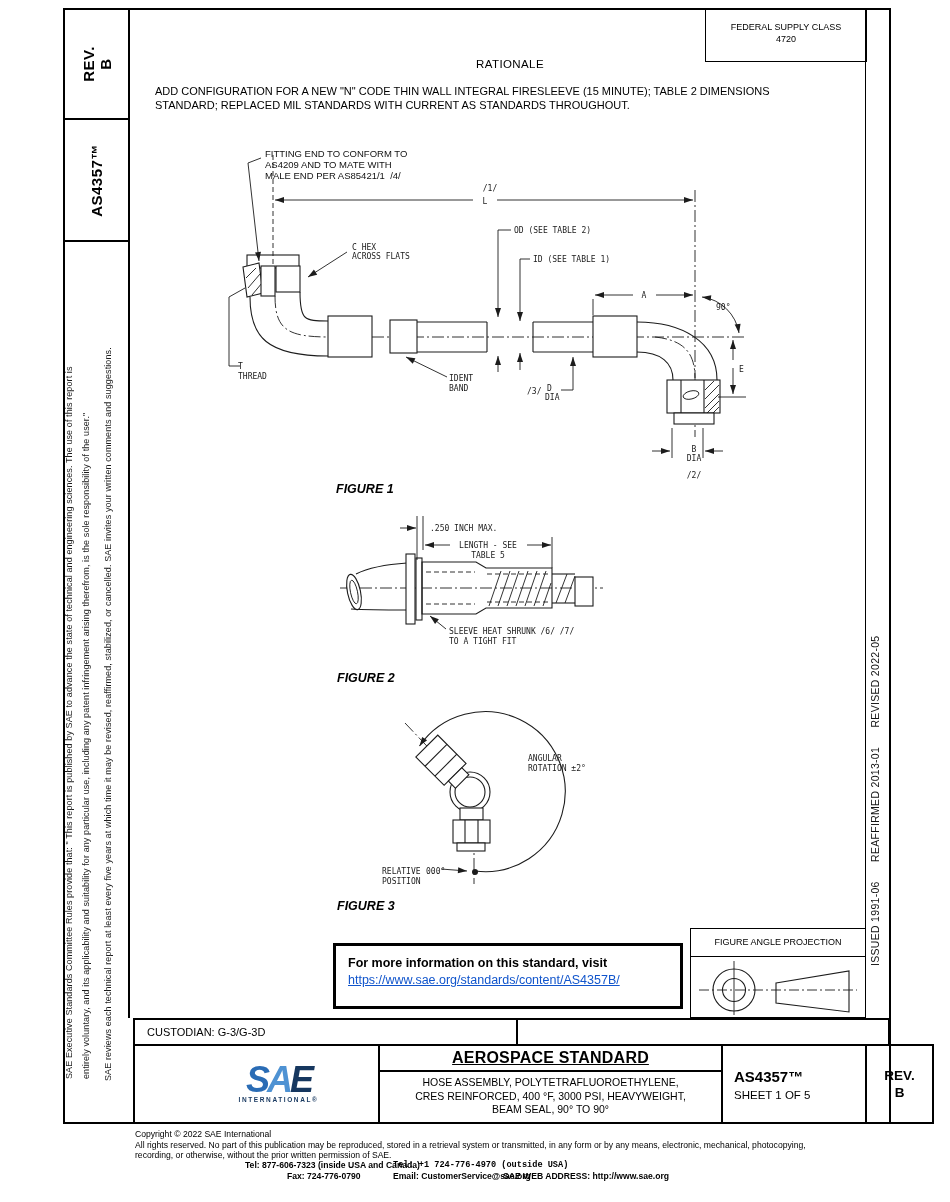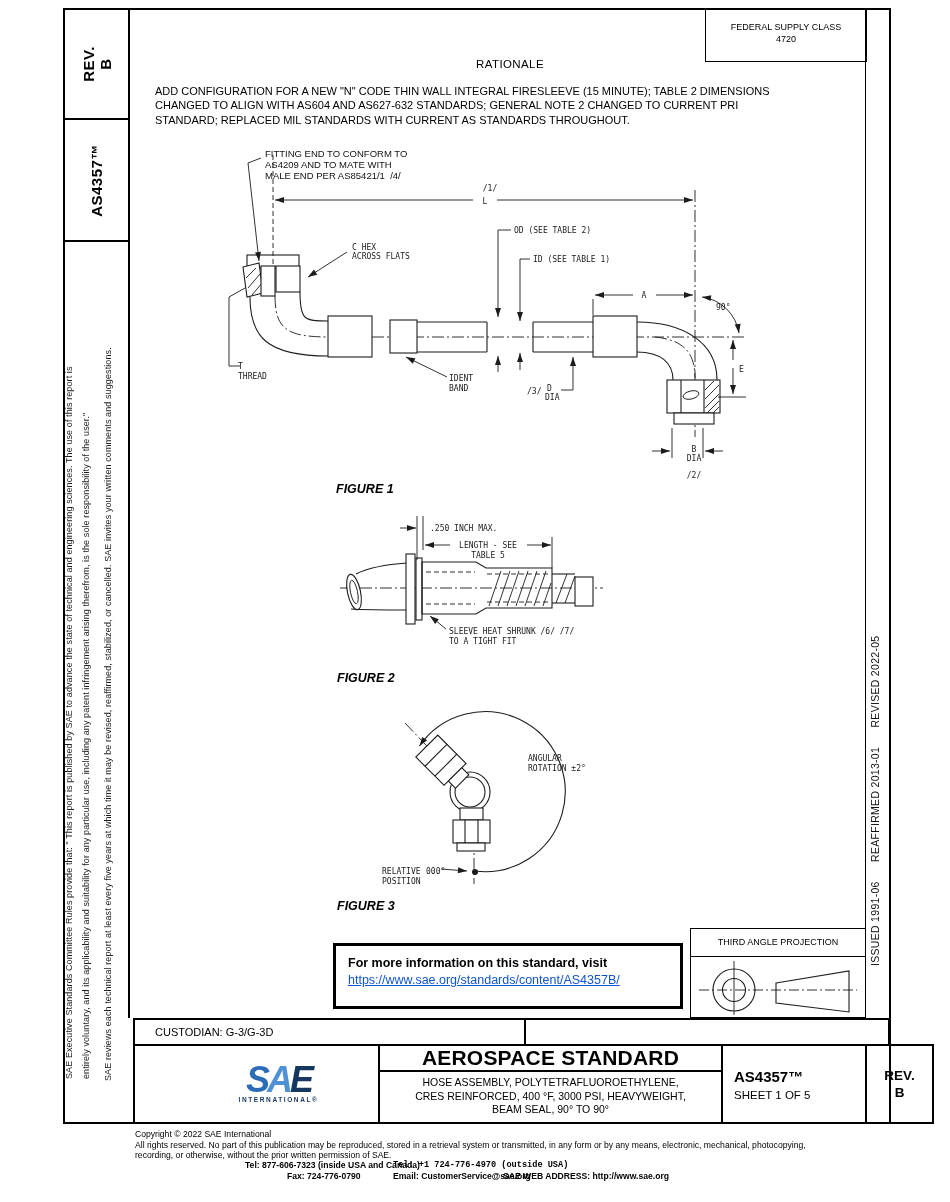--- a/index.html
+++ b/index.html
@@ -15,21 +15,21 @@
   .docnum-text{font-weight:bold;font-size:15px;letter-spacing:0.5px;}
   .fsc{font-size:9px;text-align:center;line-height:12px;padding-top:12px;}
   .rationale-h{font-size:11.5px;text-align:center;letter-spacing:0.4px;}
   .para{font-size:11px;line-height:14.3px;white-space:nowrap;}
   .figcap{font-size:12.5px;font-weight:bold;font-style:italic;text-align:left;}
   .infobox{border:3px solid #000;padding:9px 10px 0 12px;}
   .infobox .l1{font-size:12.5px;font-weight:bold;line-height:17px;}
   .infobox .l2{font-size:12.5px;line-height:17px;text-decoration:underline;}
   .tap-title{font-size:9px;text-align:center;line-height:27px;}
   .bar-cell{font-size:11px;line-height:24px;}
-  .tb-head{font-size:21px;font-weight:bold;text-align:center;letter-spacing:0.2px;line-height:24px;}
+  .tb-head{font-size:16px;font-weight:bold;text-align:center;letter-spacing:0.2px;line-height:24px;text-decoration:underline;}
   .tb-sub{font-size:10.5px;text-align:center;line-height:13.5px;padding-top:4px;}
   .cell-border{border-left:2px solid #000;}
   .logo-wrap{text-align:center;}
   .logo-sae{font-size:36px;font-weight:bold;font-style:italic;letter-spacing:-3px;line-height:30px;font-family:"Liberation Sans",sans-serif;}
   .logo-sub{font-size:6.5px;font-weight:bold;letter-spacing:1.6px;margin-top:1px;}
   .copy{font-size:8.6px;line-height:10.4px;white-space:nowrap;}
   .copy-b{font-weight:bold;}
   svg text{white-space:pre;}
   .dl{font-family:"DejaVu Sans Mono",monospace;font-size:8px;fill:#1a1a1a;}
   .dm{font-family:"DejaVu Sans Mono",monospace;font-size:8px;fill:#1a1a1a;text-anchor:middle;}
@@ -66,21 +66,20 @@
   <div class="vtext hist" style="left:869px;top:966px;">ISSUED 1991-06      REAFFIRMED 2013-01      REVISED 2022-05</div>
 
   <div class="abs fsc" style="left:705px;top:8px;width:162px;height:54px;border:1.5px solid #000;box-sizing:border-box;">
     <div>FEDERAL SUPPLY CLASS</div>
     <div>4720</div>
   </div>
 
   <div class="abs rationale-h" style="left:160px;top:58px;width:700px;">RATIONALE</div>
   <div class="abs para" style="left:155px;top:84px;">
     <div>ADD CONFIGURATION FOR A NEW "N" CODE THIN WALL INTEGRAL FIRESLEEVE (15 MINUTE); TABLE 2 DIMENSIONS</div>
-    <div>CHANGED TO ALIGN WITH AS604 AND AS627-632 STANDARDS; GENERAL NOTE 2 CHANGED TO CURRENT PRI</div>
     <div>STANDARD; REPLACED MIL STANDARDS WITH CURRENT AS STANDARDS THROUGHOUT.</div>
   </div>
 
   <svg class="abs" style="left:0;top:0;pointer-events:none;" width="950" height="1202" viewBox="0 0 950 1202">
     <defs>
       <marker id="ah" markerWidth="10" markerHeight="8" refX="9.5" refY="4" orient="auto-start-reverse" markerUnits="userSpaceOnUse">
         <path d="M0.5,1 L9.5,4 L0.5,7 Z" fill="#1c1c1c"></path>
       </marker>
     </defs>
 
@@ -264,32 +263,32 @@
   <div class="abs figcap" style="left:336px;top:482px;width:300px;">FIGURE 1</div>
   <div class="abs figcap" style="left:337px;top:671px;width:300px;">FIGURE 2</div>
   <div class="abs figcap" style="left:337px;top:899px;width:300px;">FIGURE 3</div>
 
   <div class="abs infobox" style="left:333px;top:943px;width:322px;height:51px;">
     <div class="l1">For more information on this standard, visit</div>
     <a class="l2" style="color:#1155cc;display:block;" href="#">https://www.sae.org/standards/content/AS4357B/</a>
   </div>
 
   <div class="abs" style="left:690px;top:928px;width:176px;height:90px;border:1.5px solid #000;box-sizing:border-box;">
-    <div class="tap-title" style="border-bottom:1.5px solid #000;height:27px;">THIRD ANGLE PROJECTION</div>
+    <div class="tap-title" style="border-bottom:1.5px solid #000;height:27px;">FIGURE ANGLE PROJECTION</div>
     <svg width="173" height="59" viewBox="0 0 173 59">
       <line x1="8" y1="33" x2="166" y2="33" stroke="#1c1c1c" stroke-width="0.9" stroke-dasharray="10 3 2 3"></line>
       <line x1="43" y1="4" x2="43" y2="58" stroke="#1c1c1c" stroke-width="0.9"></line>
       <circle cx="43" cy="33" r="21" fill="none" stroke="#1c1c1c" stroke-width="1.1"></circle>
       <circle cx="43" cy="33" r="11.5" fill="none" stroke="#1c1c1c" stroke-width="1.1"></circle>
       <polygon points="85,26 158,14 158,55 85,46" fill="none" stroke="#1c1c1c" stroke-width="1.1"></polygon>
     </svg>
   </div>
 
   <div class="abs frame" style="left:133px;top:1018px;width:753px;height:24px;display:flex;">
-    <div class="bar-cell" style="width:369px;padding-left:20px;border-right:2px solid #000;">CUSTODIAN: G-3/G-3D</div>
+    <div class="bar-cell" style="width:369px;padding-left:12px;border-right:2px solid #000;">CUSTODIAN: G-3/G-3D</div>
   </div>
 
   <div class="abs frame" style="left:133px;top:1044px;width:753px;height:76px;display:flex;padding-left:44px;">
     <div class="vflex" style="width:199px;">
       <div class="logo-wrap">
         <div class="logo-sae">
           <span style="color:#2a6cb5;">S</span><span style="color:#4e92d3;">A</span><span style="color:#16375f;">E</span>
         </div>
         <div class="logo-sub" style="color:#16375f;">INTERNATIONAL®</div>
       </div>

